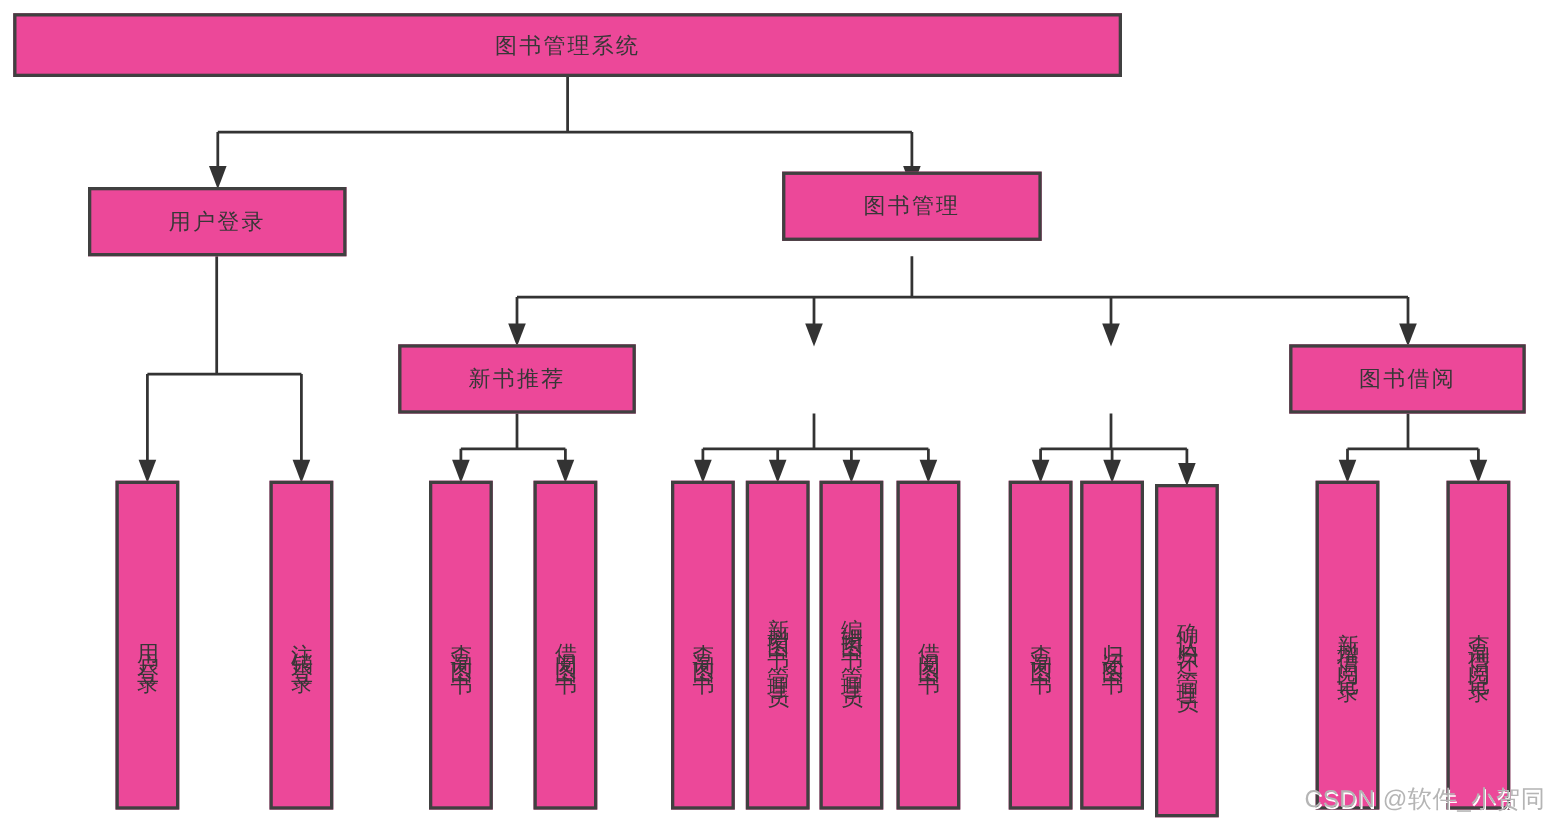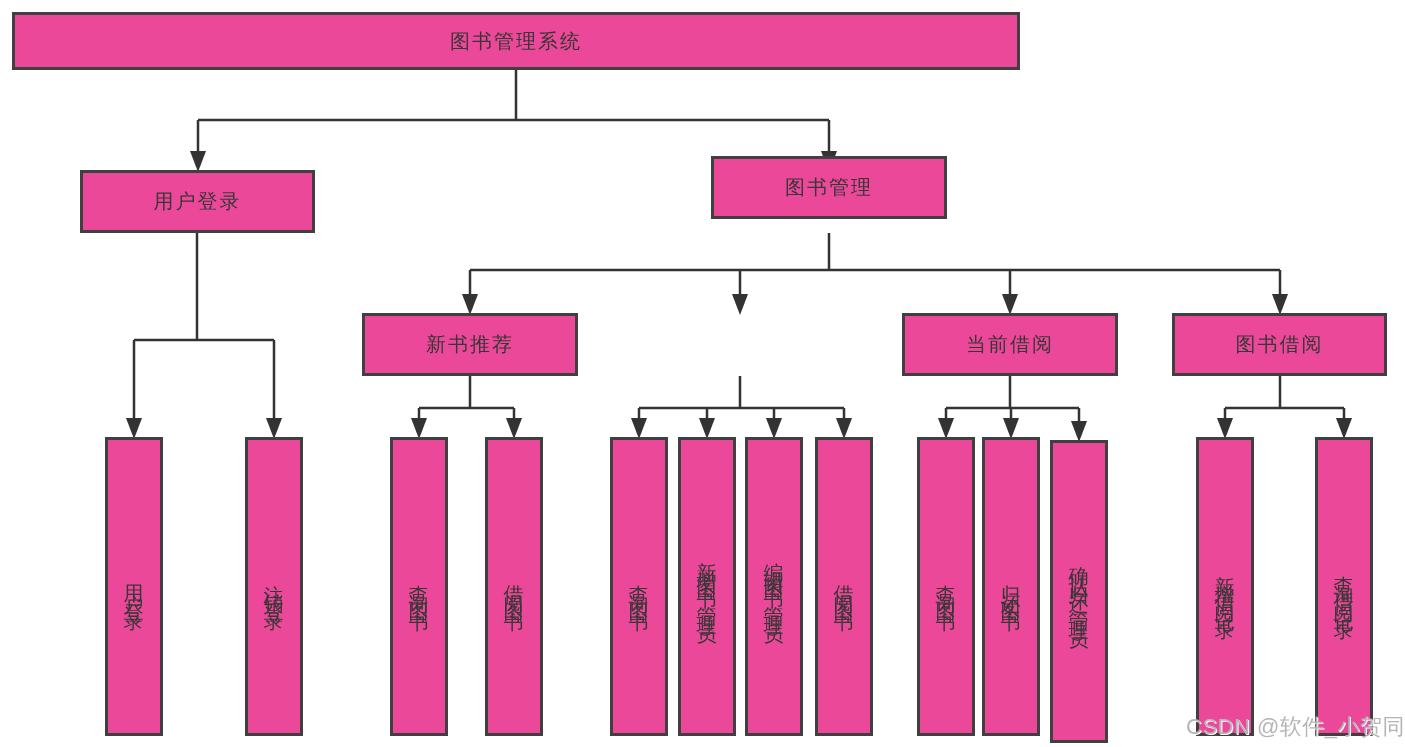--- a/index.html
+++ b/index.html
@@ -104,23 +104,20 @@
   <div class="node h" style="left:80px; top:170px; width:235px; height:63px;">
     <span>用户登录</span>
   </div>
   <div class="node h" style="left:711px; top:156px; width:236px; height:63px;">
     <span>图书管理</span>
   </div>
 
   <div class="node h" style="left:362px; top:313px; width:216px; height:63px;justify-content:center;">
     <span>新书推荐</span>
   </div>
-  <div class="node h" style="left:902px; top:313px; width:216px; height:63px;">
-    <span>当前借阅</span>
-  </div>
   <div class="node h" style="left:1172px; top:313px; width:215px; height:63px;">
     <span>图书借阅</span>
   </div>
 
   <div class="node v" style="left:105px; top:437px; width:58px; height:299px;">
     <span>用户登录</span>
   </div>
   <div class="node v" style="left:245px; top:437px; width:58px; height:299px;">
     <span>注销登录</span>
   </div>

